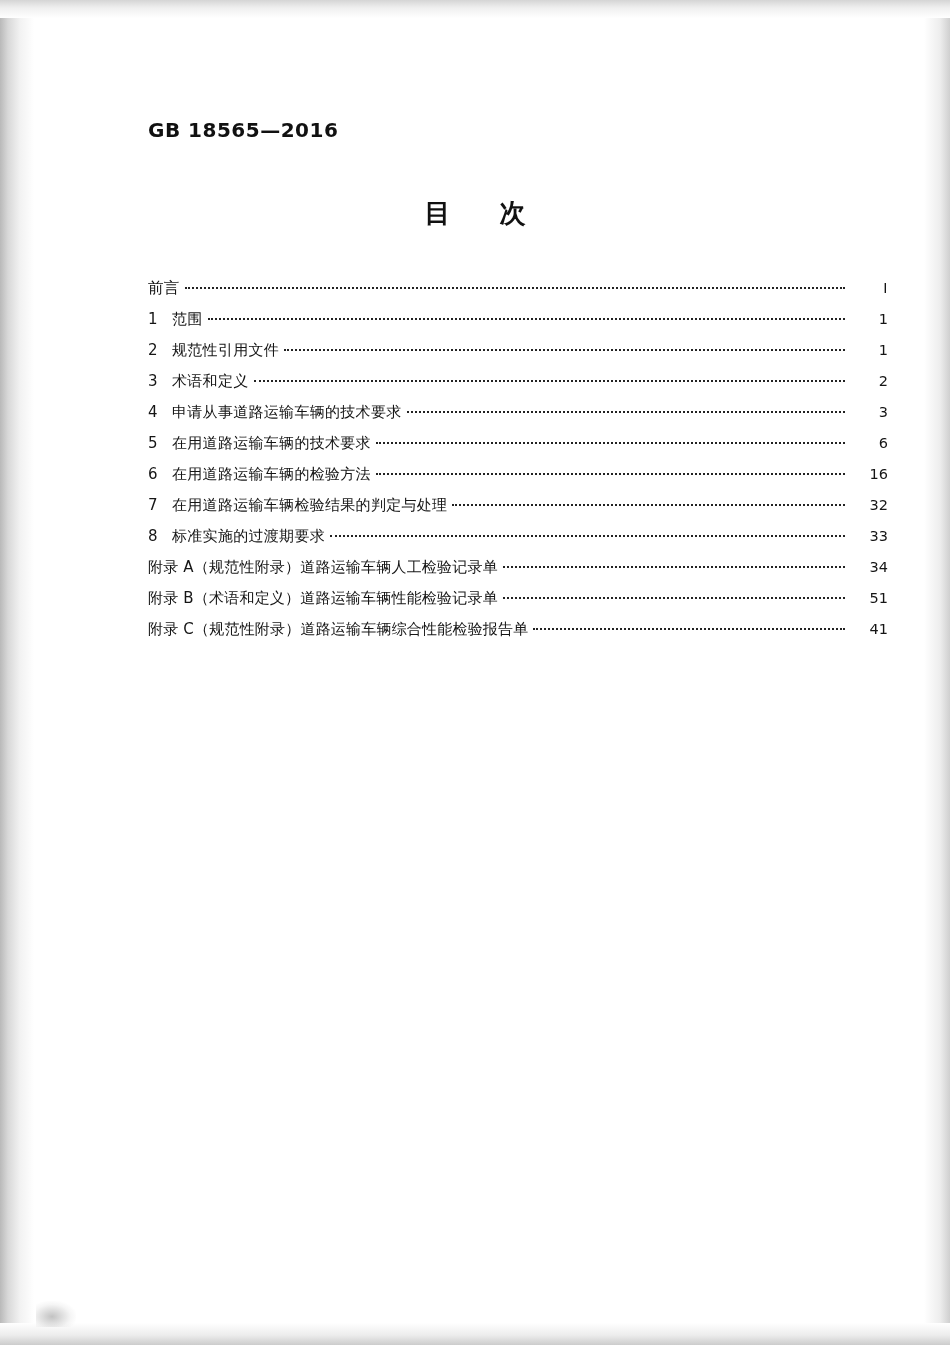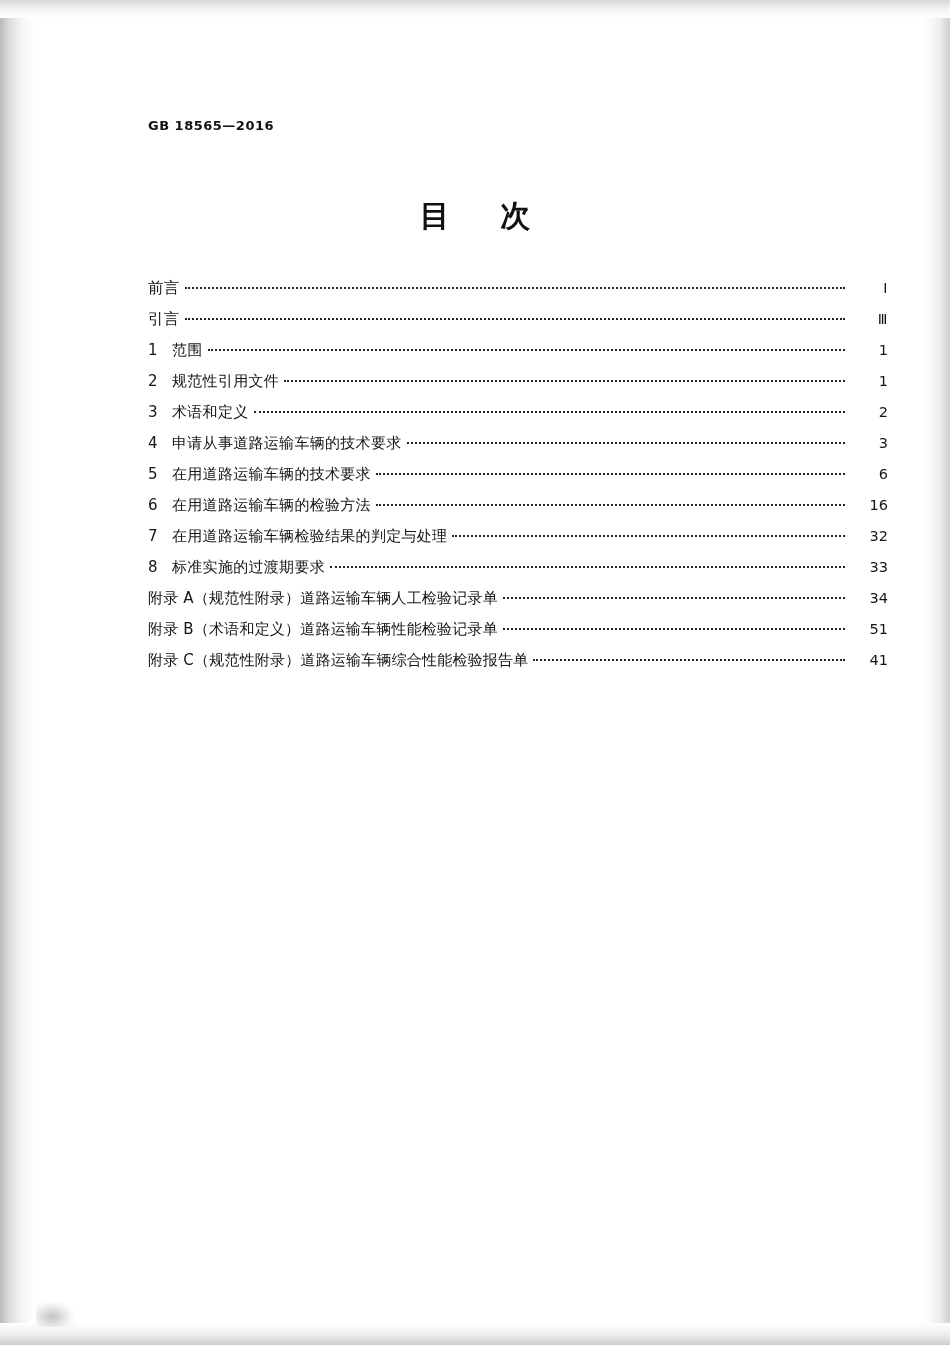--- a/index.html
+++ b/index.html
@@ -54,33 +54,33 @@
   .content {
     position: absolute;
     left: 0; top: 0;
     width: 950px;
     height: 1345px;
   }
   .std-number {
     position: absolute;
     left: 148px;
     top: 118px;
-    font-size: 13px;
+    font-size: 20px;
     letter-spacing: 0.5px;
     font-family: "DejaVu Sans", "Liberation Sans", sans-serif;
     font-weight: 700;
     color: #111;
   }
   .toc-title {
     position: absolute;
     left: 0;
     top: 196px;
     width: 950px;
     text-align: center;
-    font-size: 30px;
+    font-size: 26px;
     font-weight: 700;
     letter-spacing: 20px;
     text-indent: 20px;
     color: #111;
   }
   .toc {
     position: absolute;
     left: 148px;
     top: 279px;
     width: 740px;
@@ -154,25 +154,20 @@
     <div class="toc-title">目    次</div>
 
     <div class="toc">
 
       <div class="toc-row front">
         <span class="label">前言</span>
         <span class="leader"></span>
         <span class="pageno roman">Ⅰ</span>
       </div>
 
-      <div class="toc-row front">
-        <span class="label">引言</span>
-        <span class="leader"></span>
-        <span class="pageno roman">Ⅲ</span>
-      </div>
 
       <div class="toc-row">
         <span class="num">1</span>
         <span class="label">范围</span>
         <span class="leader"></span>
         <span class="pageno">1</span>
       </div>
 
       <div class="toc-row">
         <span class="num">2</span>

